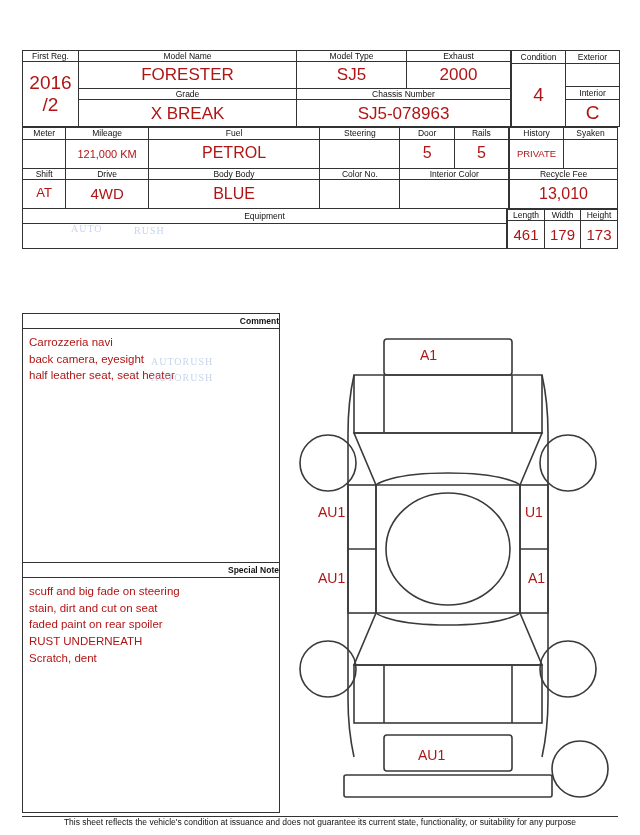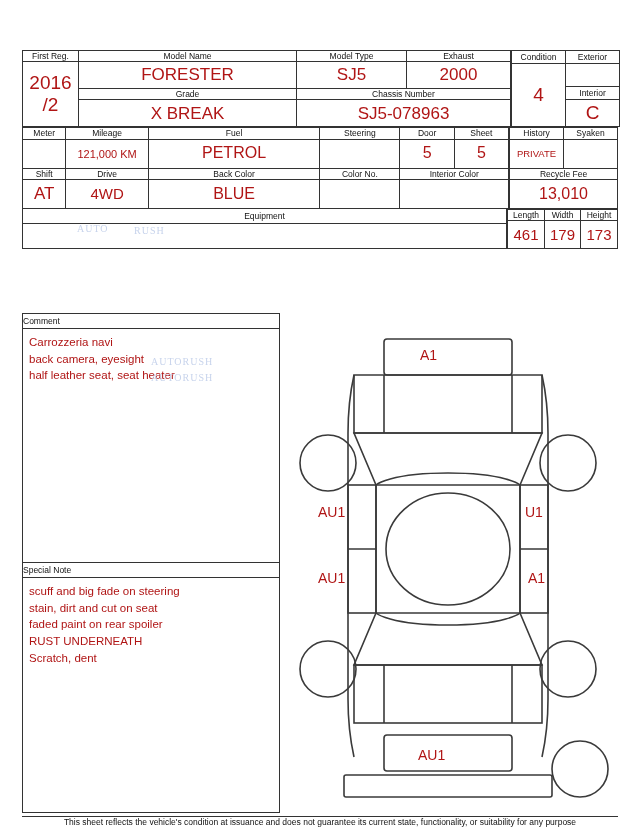--- a/index.html
+++ b/index.html
@@ -126,24 +126,25 @@
   }
   .special-box {
     border: 1px solid #333333;
     border-top: none;
     box-sizing: border-box;
     width: 258px;
     height: 250px;
     position: relative;
   }
   .boxlabel {
-    text-align: left;
+    text-align: right;
     font-size: 8.5px;
     border-bottom: 1px solid #333333;
     padding: 2px 0;
+    font-weight: bold;
   }
   .boxtext {
     color: #b01515;
     font-size: 11.5px;
     line-height: 1.45;
     padding: 5px 6px;
     white-space: pre-line;
   }
   .diagram-col {
     width: 338px;
@@ -255,39 +256,39 @@
             <col style="width:50px">
             <col style="width:50px">
         </colgroup>
         <tbody>
             <tr>
           <td class="hdr">Meter</td>
           <td class="hdr">Mileage</td>
           <td class="hdr">Fuel</td>
           <td class="hdr">Steering</td>
           <td class="hdr">Door</td>
-          <td class="hdr">Sheet</td>
+          <td class="hdr">Rails</td>
         </tr>
         <tr>
           <td class="val-sm" style="height:28px"></td>
           <td class="val-sm">121,000 KM</td>
           <td class="val" style="font-size:16px">PETROL</td>
           <td class="val-sm"></td>
           <td class="val" style="font-size:16px">5</td>
           <td class="val" style="font-size:16px">5</td>
         </tr>
         <tr>
           <td class="hdr">Shift</td>
           <td class="hdr">Drive</td>
-          <td class="hdr">Back Color</td>
+          <td class="hdr">Body Body</td>
           <td class="hdr">Color No.</td>
           <td class="hdr" colspan="2">Interior Color</td>
         </tr>
         <tr>
-          <td class="val" style="height:28px;font-size:17px">AT</td>
+          <td class="val" style="height:28px;font-size:13px">AT</td>
           <td class="val" style="font-size:15px">4WD</td>
           <td class="val" style="font-size:16px">BLUE</td>
           <td class="val-sm"></td>
           <td class="val-sm" colspan="2"></td>
         </tr>
       </tbody>
         </table>
 
       <table class="grid rightblock">
         <colgroup>
@@ -398,17 +399,17 @@
       </svg>
       <div class="dmark" style="left:140px;top:34px">A1</div>
       <div class="dmark" style="left:38px;top:191px">AU1</div>
       <div class="dmark" style="left:245px;top:191px">U1</div>
       <div class="dmark" style="left:38px;top:257px">AU1</div>
       <div class="dmark" style="left:248px;top:257px">A1</div>
       <div class="dmark" style="left:138px;top:434px">AU1</div>
     </div>
   </div>
 
-  <div class="wm" style="left:77px;top:223px">AUTO</div>
+  <div class="wm" style="left:71px;top:223px">AUTO</div>
   <div class="wm" style="left:134px;top:225px">RUSH</div>
 
   <div class="footer">This sheet reflects the vehicle's condition at issuance and does not guarantee its current state, functionality, or suitability for any purpose</div>
 </div>
 
 </body></html>

